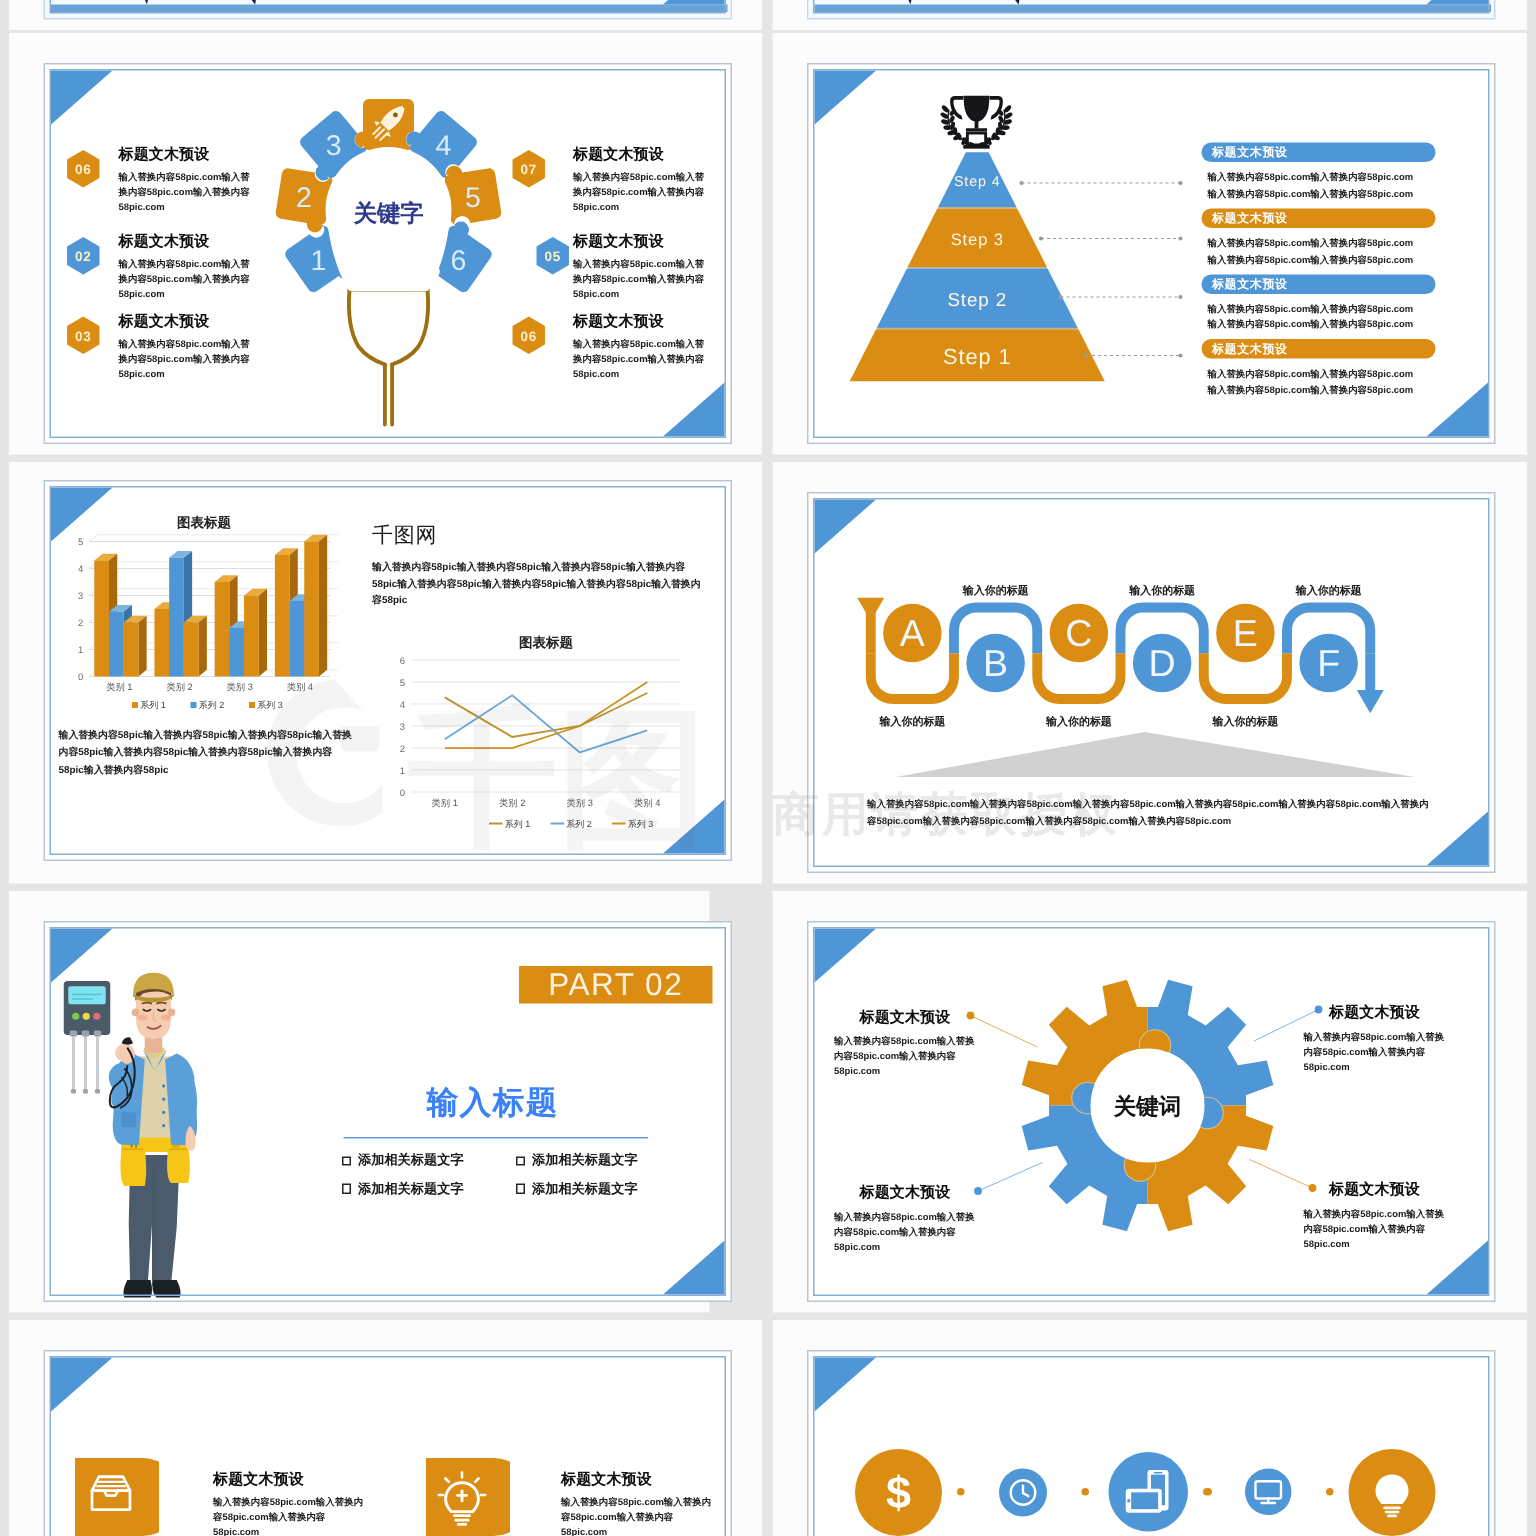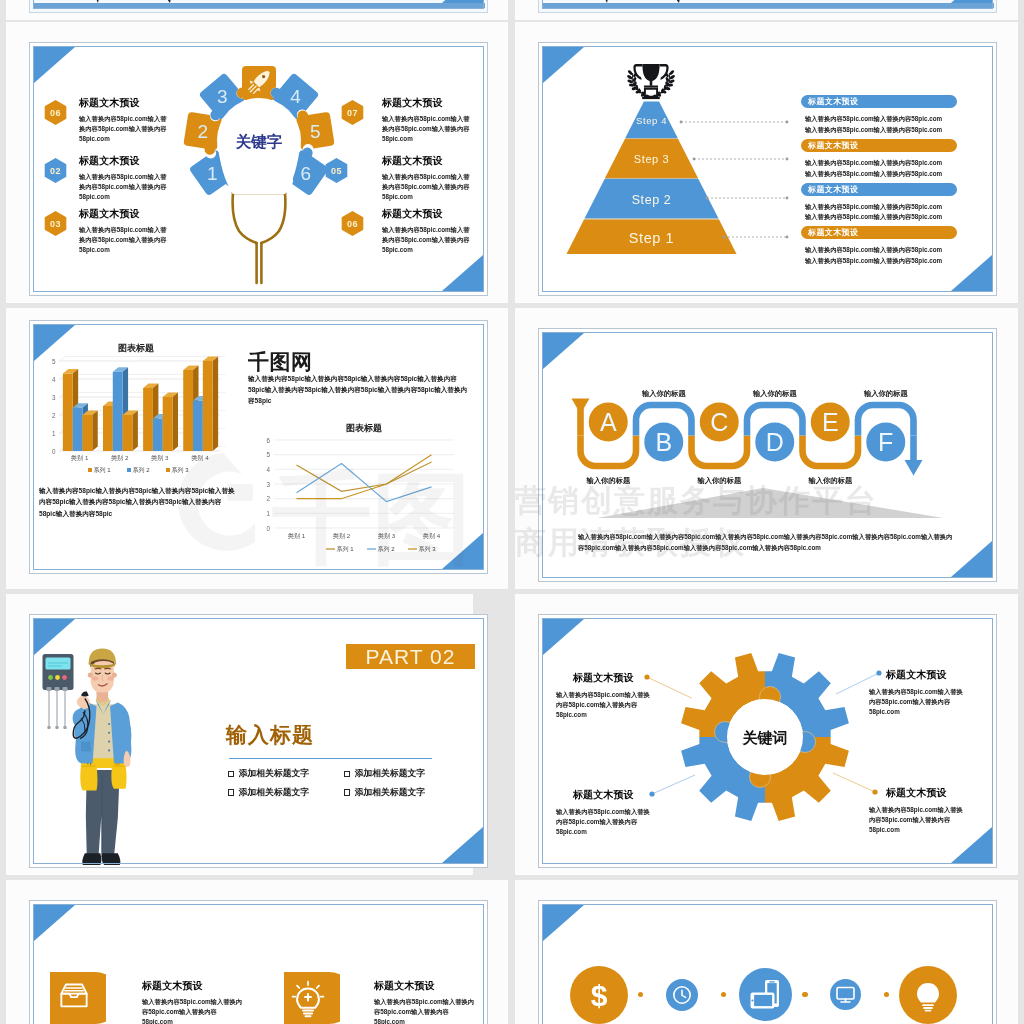--- a/index.html
+++ b/index.html
@@ -82,21 +82,21 @@
           <div style="position:absolute;left:311px;top:55px;width:23px;height:29px">
   <svg width="23" height="29" viewBox="0 0 100 108" style="display:block">
    <polygon points="50,0 97,27 97,81 50,108 3,81 3,27" fill="#da8d12"></polygon>
   </svg>
   <div class="hextext">07</div>
  </div>
           <div style="position:absolute;left:352px;top:53px;width:93px;text-align:left">
    <div class="itemtitle">标题文木预设</div>
    <div class="itembody" style="margin-top:4px">输入替换内容58pic.com输入替换内容58pic.com输入替换内容58pic.com</div>
  </div>
-          <div style="position:absolute;left:295px;top:113px;width:23px;height:29px">
+          <div style="position:absolute;left:327px;top:113px;width:23px;height:29px">
   <svg width="23" height="29" viewBox="0 0 100 108" style="display:block">
    <polygon points="50,0 97,27 97,81 50,108 3,81 3,27" fill="#4f96d6"></polygon>
   </svg>
   <div class="hextext">05</div>
  </div>
           <div style="position:absolute;left:352px;top:111px;width:93px;text-align:left">
    <div class="itemtitle">标题文木预设</div>
    <div class="itembody" style="margin-top:4px">输入替换内容58pic.com输入替换内容58pic.com输入替换内容58pic.com</div>
  </div>
           <div style="position:absolute;left:311px;top:166px;width:23px;height:29px">
@@ -400,21 +400,21 @@
             <text x="311.5" y="216.5" text-anchor="middle" font-size="6.2" fill="#555" font-family="Liberation Sans, sans-serif">类别 2</text>
             <text x="356.5" y="216.5" text-anchor="middle" font-size="6.2" fill="#555" font-family="Liberation Sans, sans-serif">类别 3</text>
             <text x="401.5" y="216.5" text-anchor="middle" font-size="6.2" fill="#555" font-family="Liberation Sans, sans-serif">类别 4</text>
             <line x1="296" y1="228" x2="305" y2="228" stroke="#bf922f" stroke-width="1.3"></line>
             <text x="306.5" y="230.3" font-size="6" fill="#444" font-family="Liberation Sans, sans-serif">系列 1</text>
             <line x1="337" y1="228" x2="346" y2="228" stroke="#6aa7d8" stroke-width="1.3"></line>
             <text x="347.5" y="230.3" font-size="6" fill="#444" font-family="Liberation Sans, sans-serif">系列 2</text>
             <line x1="378" y1="228" x2="387" y2="228" stroke="#c9941f" stroke-width="1.3"></line>
             <text x="388.5" y="230.3" font-size="6" fill="#444" font-family="Liberation Sans, sans-serif">系列 3</text>
  </svg>
-          <div style="position:absolute;left:218px;top:27px;font-size:21px;font-weight:bold;color:#1b1b1b;letter-spacing:.5px">千图网</div>
+          <div style="position:absolute;left:218px;top:27px;font-size:14px;font-weight:normal;color:#1b1b1b;letter-spacing:.5px">千图网</div>
           <div style="position:absolute;left:218px;top:52px;width:224px;font-size:6.6px;font-weight:bold;color:#1b1b1b;line-height:11.2px">输入替换内容58pic输入替换内容58pic输入替换内容58pic输入替换内容58pic输入替换内容58pic输入替换内容58pic输入替换内容58pic输入替换内容58pic</div>
           <div style="position:absolute;left:9px;top:164px;width:196px;font-size:6.6px;font-weight:bold;color:#1b1b1b;line-height:11.4px">输入替换内容58pic输入替换内容58pic输入替换内容58pic输入替换内容58pic输入替换内容58pic输入替换内容58pic输入替换内容58pic输入替换内容58pic</div>
         </div>
   </div>
  </div>
 </div>
 
 <div class="card" style="left:515px;top:308px;width:503px;height:281px">
  <div class="slide" style="left:23px;top:20px;width:459px;height:254px">
   <div class="slide-inner">
@@ -553,21 +553,21 @@
    <path d="M 73 34 Q 75.5 36 78 34" stroke="#3a2a1a" stroke-width="1.1" fill="none" stroke-linecap="round"></path>
    <ellipse cx="62.5" cy="39.5" rx="3.4" ry="2.1" fill="#f0a088" opacity=".6"></ellipse>
    <ellipse cx="78.5" cy="39.5" rx="3.4" ry="2.1" fill="#f0a088" opacity=".6"></ellipse>
    <path d="M 70 36 L 70 41 L 72 42" stroke="#e8b294" stroke-width="1" fill="none"></path>
    <path d="M 66 46 Q 70.5 49 75 45" stroke="#a8584a" stroke-width="1.3" fill="none" stroke-linecap="round"></path>
   </g>
  </svg>
           <div style="position:absolute;left:316px;top:29px;width:129px;height:25px;background:#da8d12;display:flex;align-items:center;justify-content:center">
      <span style="font-size:21px;font-weight:400;color:#fdf3dc;letter-spacing:1px;font-family:'Liberation Sans',sans-serif">PART 02</span>
    </div>
-          <div style="position:absolute;left:196px;top:106px;width:205px;font-size:21px;font-weight:bold;color:#a16207;letter-spacing:1px">输入标题</div>
+          <div style="position:absolute;left:196px;top:106px;width:205px;text-align:center;font-size:21px;font-weight:bold;color:#3b82f6;letter-spacing:1px">输入标题</div>
           <div style="position:absolute;left:199px;top:143px;width:203px;height:1.2px;background:#5e9ed6"></div>
           <div style="position:absolute;left:198px;top:153px;display:flex;align-items:center;gap:4.5px">
     <span style="display:inline-block;width:6.2px;height:6.2px;border:1px solid #262626"></span>
     <span style="font-size:8.8px;font-weight:bold;color:#1b1b1b;letter-spacing:0">添加相关标题文字</span>
   </div>
           <div style="position:absolute;left:314px;top:153px;display:flex;align-items:center;gap:4.5px">
     <span style="display:inline-block;width:6.2px;height:6.2px;border:1px solid #262626"></span>
     <span style="font-size:8.8px;font-weight:bold;color:#1b1b1b;letter-spacing:0">添加相关标题文字</span>
   </div>
           <div style="position:absolute;left:198px;top:171.5px;display:flex;align-items:center;gap:4.5px">
@@ -648,21 +648,20 @@
 <div class="wm" style="left:0;top:0;width:1024px;height:1024px;overflow:hidden">
   <svg width="1024" height="1024" style="position:absolute;left:0;top:0">
     <g opacity="0.055" fill="#4a4a4a">
       <g transform="translate(223,502)">
         <path d="M 0 -49 A 49 49 0 1 0 32 40 L 32 21 A 32 32 0 1 1 19 -28 Z"></path>
         <rect x="4" y="-18" width="26" height="17" rx="3"></rect>
       </g>
       <text x="272" y="553" font-size="100" font-weight="bold" font-family="Liberation Sans, sans-serif">千图</text>
     </g>
   </svg>
-  <div style="position:absolute;left:515px;top:480px;font-size:31px;font-weight:bold;color:#6b6b6b;opacity:.14;letter-spacing:2px">营销创意服务与协作平台</div>
   <div style="position:absolute;left:515px;top:522px;font-size:31px;font-weight:bold;color:#6b6b6b;opacity:.14;letter-spacing:2px">商用请获取授权</div>
 </div>
 
 <div class="card" style="left:6px;top:880px;width:502px;height:281px">
  <div class="slide" style="left:23px;top:20px;width:459px;height:254px">
   <div class="slide-inner">
    <div class="cnr-tl"></div>
    <div id="s7-body">
           <svg width="60" height="60" viewBox="-30 -30 60 60" style="position:absolute;left:16px;top:67px">
     <path d="M -26 -26 L 19 -26 A 26 26 0 0 1 19 26 L -26 26 Z" fill="#da8d12"></path>

